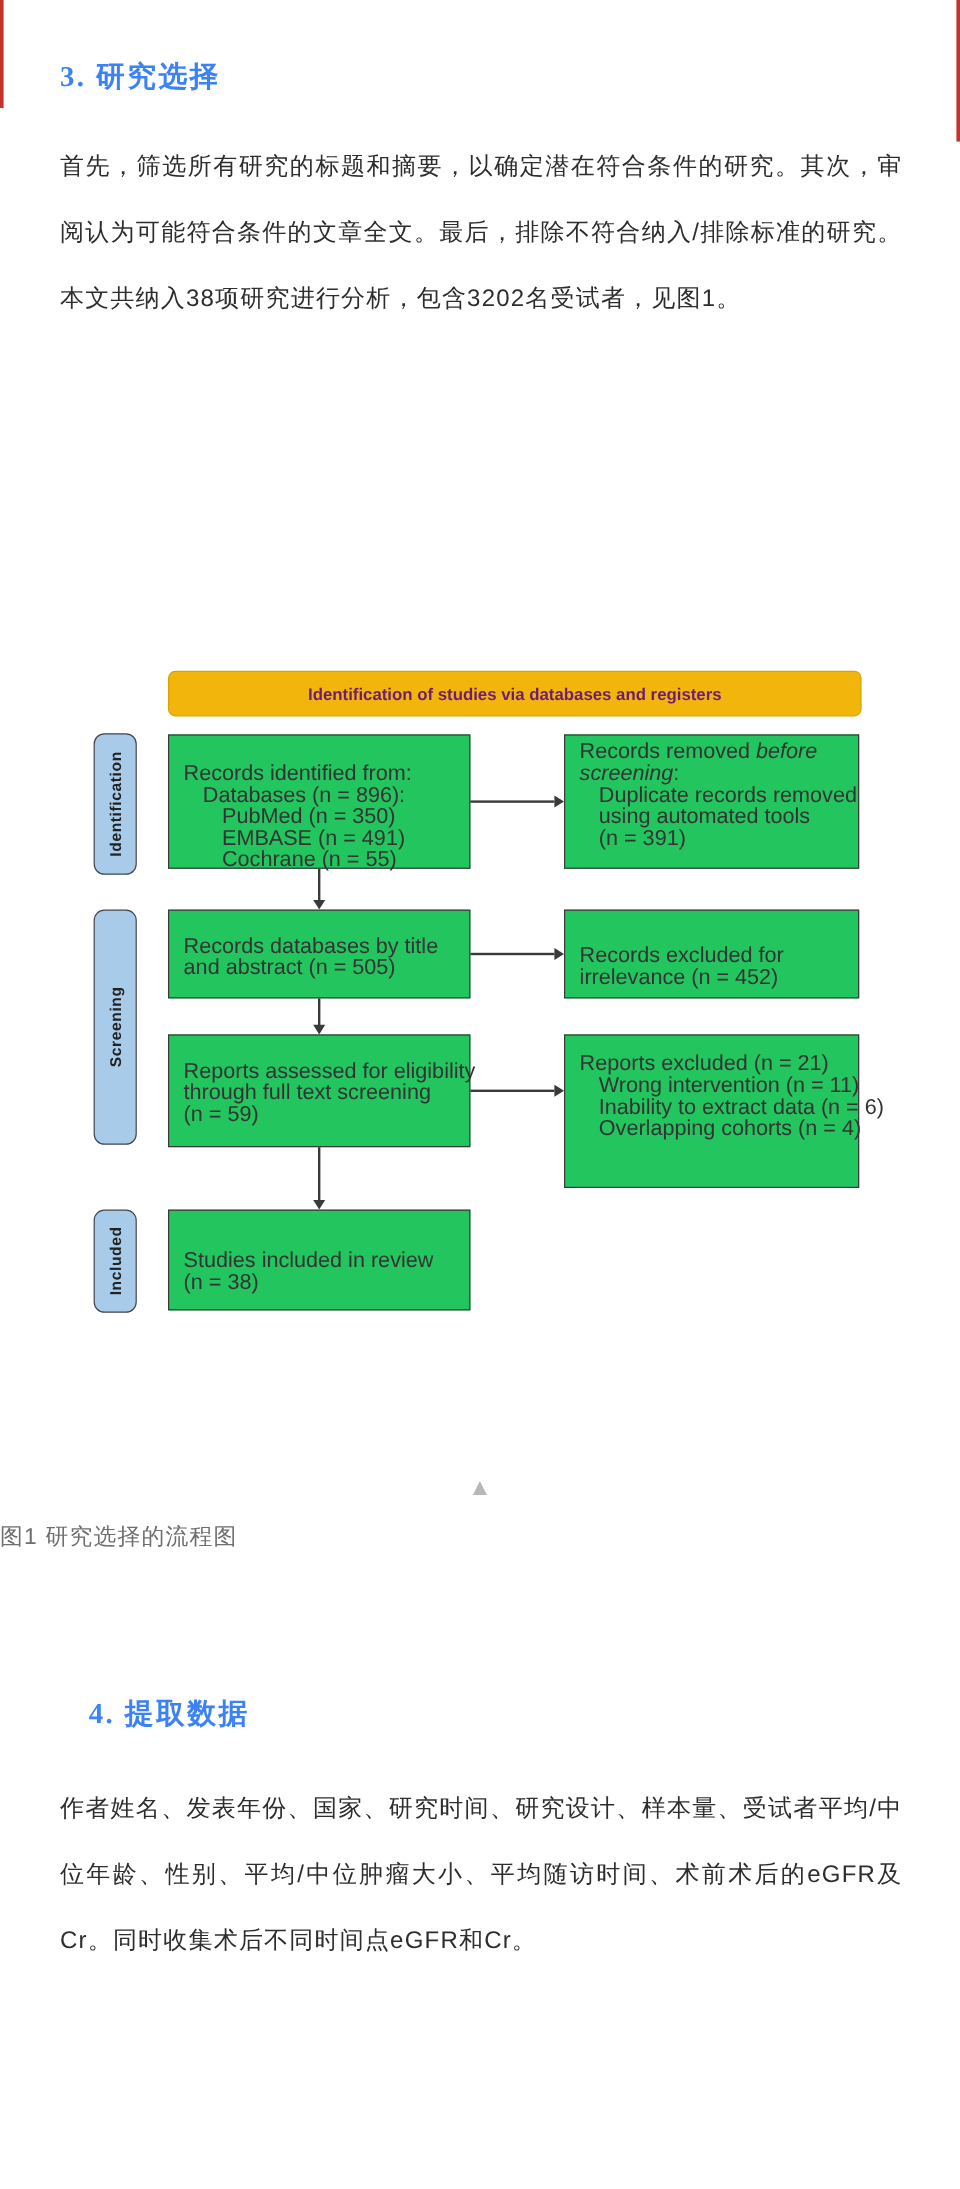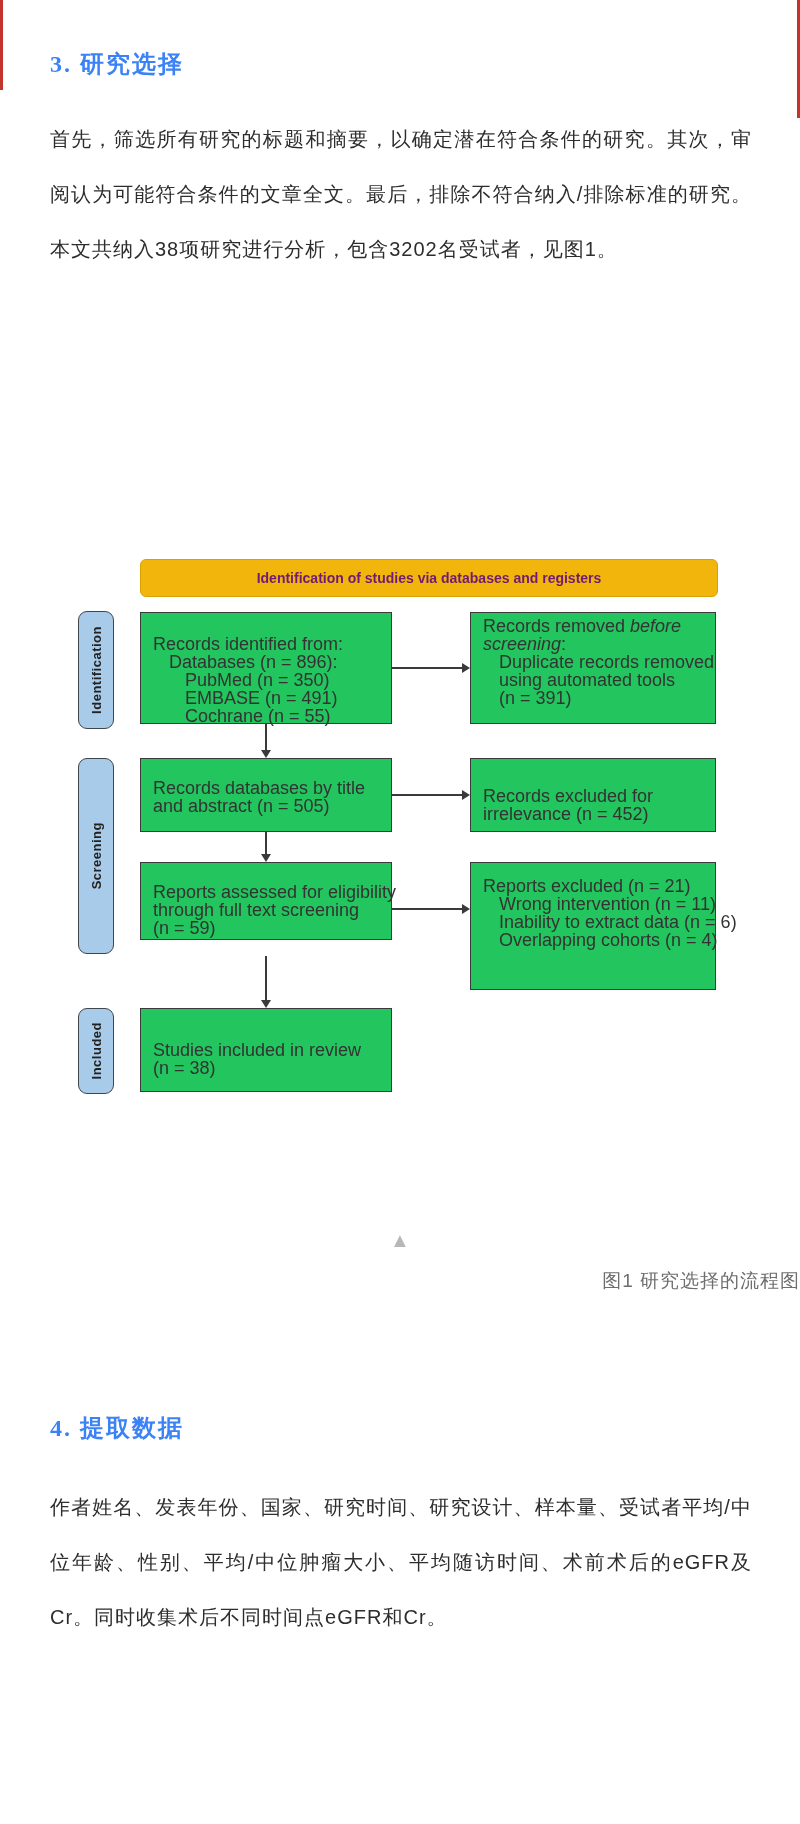--- a/index.html
+++ b/index.html
@@ -12,21 +12,21 @@
   .edge-tick.left{left:0;top:0;height:90px;}
   .edge-tick.right{right:0;top:0;height:118px;}
 
   
   .sec-heading{
     position:absolute;left:50px;right:50px;
     font-family:"Liberation Serif",serif;font-weight:bold;
     font-size:24px;color:#3b82f6;letter-spacing:2px;
   }
   #heading-3{top:28px;}
-  #heading-4{top:1392px;}
+  #heading-4{top:1392px;margin-left:24px;}
 
   
   .body-para{
     position:absolute;left:50px;width:702px;
     font-size:20px;line-height:55px;letter-spacing:1px;
     color:#2d2d2d;text-align:justify;
   }
   #para-3{top:92px;}
   #para-4{top:1460px;}
 
@@ -59,40 +59,40 @@
   }
   .fbox .bline{white-space:nowrap;}
   .ind1{padding-left:16px;}
   .ind2{padding-left:32px;}
 
   .main-col{left:65px;width:252px;}
   .right-col{left:395px;width:246px;}
 
   #box-identified{top:57px;height:112px;padding-top:22px;}
   #box-screened{top:203px;height:74px;padding-top:20px;}
-  #box-assessed{top:307px;height:78px;padding-top:20px;}
+  #box-assessed{top:307px;height:94px;padding-top:20px;}
   #box-included{top:453px;height:84px;padding-top:32px;}
   #box-removed{top:57px;height:112px;padding-top:4px;}
   #box-irrelevance{top:203px;height:74px;padding-top:28px;}
   #box-reports-excluded{top:307px;height:128px;padding-top:14px;}
   #box-removed .wrapline{width:200px;white-space:normal;}
 
   .vline{position:absolute;width:2px;background:#3a3a3a;}
   .vhead{position:absolute;width:0;height:0;border-left:5px solid transparent;border-right:5px solid transparent;border-top:8px solid #3a3a3a;}
   .hline{position:absolute;height:2px;background:#3a3a3a;}
   .hhead{position:absolute;width:0;height:0;border-top:5px solid transparent;border-bottom:5px solid transparent;border-left:8px solid #3a3a3a;}
 
   
   .collapse-marker{
     position:absolute;top:1230px;left:0;width:100%;
     text-align:center;font-size:20px;color:#b7b7b7;line-height:20px;
   }
   .fig-caption{
     position:absolute;top:1268px;left:0;width:100%;
-    text-align:right;font-size:19px;color:#6e6e6e;letter-spacing:1px;
+    text-align:left;font-size:19px;color:#6e6e6e;letter-spacing:1px;
   }
 </style>
 </head>
 <body>
 
 <div class="edge-tick left"></div>
 <div class="edge-tick right"></div>
 
 <h2 id="heading-3" class="sec-heading">3. 研究选择</h2>
 

